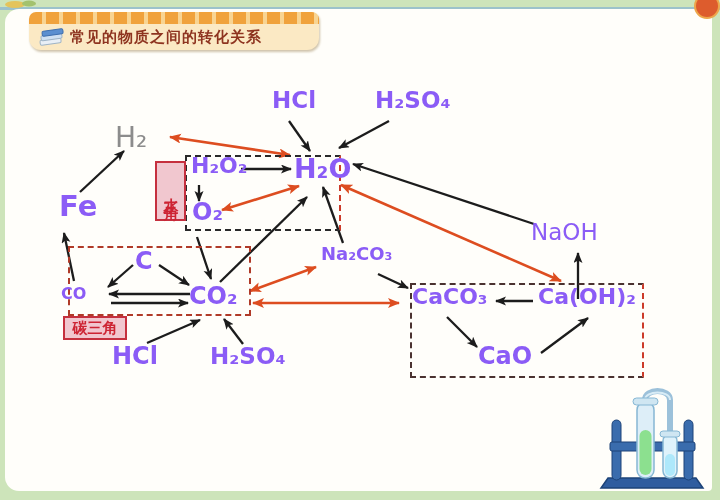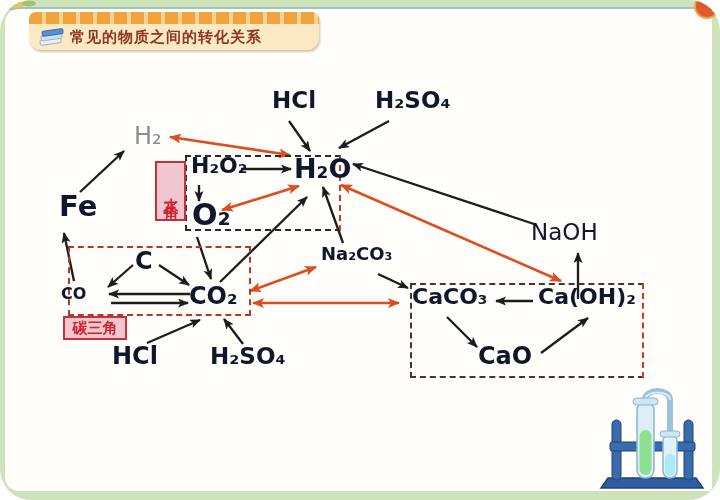--- a/index.html
+++ b/index.html
@@ -1,34 +1,34 @@
 <!DOCTYPE html>
 <html style="--frame-green: #cde4ba; --banner-orange: #f0a23c; --banner-cream: #fbe9c4; --title-text: #8e3420; --label-bg: #f1c7cf; --label-border: #c5303e; --label-text: #cd2433;"><head>
 <meta charset="utf-8">
 <style>
   html,body{margin:0;padding:0;}
   .page{position:relative;width:720px;height:500px;background:var(--frame-green,#cde4ba);
-        font-family:"DejaVu Sans",sans-serif;overflow:hidden;border-radius:31px;}
+        font-family:"DejaVu Sans",sans-serif;overflow:hidden;}
   .frame-topline{position:absolute;left:0;top:7px;right:0;height:3px;background:#9cc2cb;}
   .content{position:absolute;left:5px;top:9px;right:8px;bottom:9px;background:#fffefa;
            border-radius:14px 4px 4px 14px;}
   
   .banner{position:absolute;left:24px;top:3px;width:290px;height:38px;
           filter:drop-shadow(1px 2px 1px rgba(120,90,30,.35));}
   .banner-strip{height:12px;border-radius:7px 7px 0 0;background:var(--banner-orange,#f0a23c);
           background-image:repeating-linear-gradient(90deg,rgba(255,255,255,0) 0 13px,#f8d492 13px 17px);}
   .banner-body{height:26px;background:var(--banner-cream,#fbe9c4);border-radius:0 0 12px 12px;
           display:flex;align-items:center;padding-left:8px;gap:5px;}
   .banner-title{color:var(--title-text,#8e3420);font-weight:bold;font-size:15px;letter-spacing:1px;white-space:nowrap;}
   
   .badge{position:absolute;left:694px;top:-7px;width:26px;height:26px;border-radius:50%;
          background:#dd5c2d;border:2px solid #eda64b;box-sizing:border-box;}
   .corner-decor{position:absolute;left:4px;top:0;}
   
-  .node{position:absolute;white-space:nowrap;line-height:1;color:#0f172a;font-family:"DejaVu Sans",sans-serif;}
+  .node{position:absolute;white-space:nowrap;line-height:1;color:#8b5cf6;font-family:"DejaVu Sans",sans-serif;}
   .tri-label{position:absolute;background:var(--label-bg,#f1c7cf);border:2px solid var(--label-border,#c5303e);
          color:var(--label-text,#cd2433);font-weight:bold;font-size:15px;box-sizing:border-box;
          display:flex;align-items:center;justify-content:center;font-family:"DejaVu Sans",sans-serif;}
   .tri-label.vertical{writing-mode:vertical-rl;text-orientation:upright;letter-spacing:4px;padding-top:2px;}
   .dashed-box{position:absolute;border:2px dashed #333;box-sizing:border-box;}
   #arrow-svg{position:absolute;left:0;top:0;pointer-events:none;}
   .apparatus{position:absolute;left:598px;top:386px;}
 </style>
 </head>
 <body>
@@ -82,26 +82,26 @@
           <line x1="541" y1="353" x2="588" y2="318" stroke="#1c1c1c" stroke-width="2.3" marker-end="url(#mk-black)"></line>
           <line x1="170" y1="137" x2="290" y2="155" stroke="#dd4d20" stroke-width="2.6" marker-end="url(#mk-red)" marker-start="url(#mk-red)"></line>
           <line x1="222" y1="210" x2="299" y2="186" stroke="#dd4d20" stroke-width="2.6" marker-end="url(#mk-red)" marker-start="url(#mk-red)"></line>
           <line x1="341" y1="185" x2="561" y2="281" stroke="#dd4d20" stroke-width="2.6" marker-end="url(#mk-red)" marker-start="url(#mk-red)"></line>
           <line x1="250" y1="291" x2="316" y2="267" stroke="#dd4d20" stroke-width="2.6" marker-end="url(#mk-red)" marker-start="url(#mk-red)"></line>
           <line x1="253" y1="303" x2="399" y2="303" stroke="#dd4d20" stroke-width="2.6" marker-end="url(#mk-red)" marker-start="url(#mk-red)"></line>
         </svg>
     <div class="dashed-box" style="left: 185px; top: 155px; width: 156px; height: 76px; border-color: rgb(42, 42, 42) rgb(204, 59, 42) rgb(42, 42, 42) rgb(42, 42, 42);"></div>
         <div class="dashed-box" style="left: 68px; top: 246px; width: 183px; height: 70px; border-color: rgb(176, 58, 40);"></div>
         <div class="dashed-box" style="left: 410px; top: 283px; width: 234px; height: 95px; border-color: rgb(74, 50, 48) rgb(204, 59, 42) rgb(74, 50, 48) rgb(74, 50, 48);"></div>
-        <div class="node" style="left: 134px; top: 124px; font-size: 24px; font-weight: 400; color: rgb(140, 140, 140);">H₂</div>
+        <div class="node" style="left: 115px; top: 124px; font-size: 28px; font-weight: 400; color: rgb(140, 140, 140);">H₂</div>
         <div class="node" style="left: 59px; top: 192px; font-size: 29px; font-weight: 700; text-align: right;">Fe</div>
         <div class="node" style="left: 272px; top: 89px; font-size: 23px; font-weight: 700;">HCl</div>
         <div class="node" style="left: 375px; top: 89px; font-size: 23px; font-weight: 700;">H₂SO₄</div>
         <div class="node" style="left: 191px; top: 155px; font-size: 22px; font-weight: 700;">H₂O₂</div>
-        <div class="node" style="left: 192px; top: 200px; font-size: 30px; font-weight: 700; text-align: right;">O₂</div>
+        <div class="node" style="left: 192px; top: 200px; font-size: 24px; font-weight: 700; text-align: right;">O₂</div>
         <div class="node" style="left: 294px; top: 155px; font-size: 27px; font-weight: 700;">H₂O</div>
         <div class="node" style="left: 531px; top: 221px; font-size: 23px; font-weight: 400;">NaOH</div>
         <div class="node" style="left: 321px; top: 245px; font-size: 18px; font-weight: 700;">Na₂CO₃</div>
         <div class="node" style="left: 135px; top: 249px; font-size: 24px; font-weight: 700;">C</div>
         <div class="node" style="left: 61px; top: 286px; font-size: 16px; font-weight: 700;">CO</div>
         <div class="node" style="left: 189px; top: 284px; font-size: 24px; font-weight: 700;">CO₂</div>
         <div class="node" style="left: 538px; top: 286px; font-size: 22px; font-weight: 700;">Ca(OH)₂</div>
         <div class="node" style="left: 412px; top: 286px; font-size: 22px; font-weight: 700;">CaCO₃</div>
         <div class="node" style="left: 478px; top: 344px; font-size: 24px; font-weight: 700;">CaO</div>
         <div class="node" style="left: 112px; top: 344px; font-size: 24px; font-weight: 700;">HCl</div>

